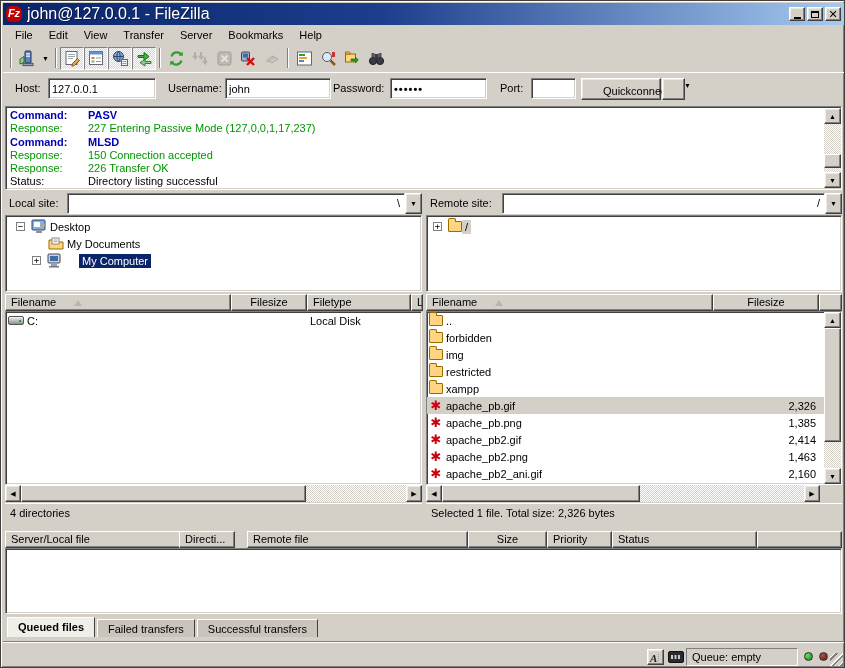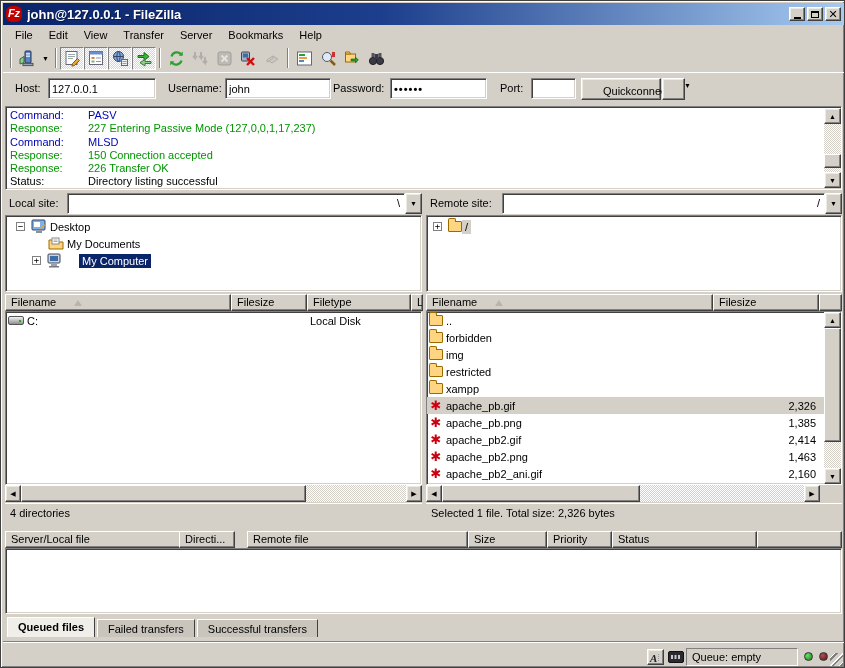--- a/index.html
+++ b/index.html
@@ -19,21 +19,21 @@
   .panel-w { background:#fff; border:1px solid; border-color:#808080 #fff #fff #808080;
              box-shadow:inset 1px 1px 0 #404040, inset -1px -1px 0 #D4D0C8; }
 
   
   .titlebar { left:2px; top:2px; width:841px; height:22px;
               background:linear-gradient(90deg,#0A246A,#1C3E8C 45%,#A6CAF0);
               display:flex; align-items:center; padding:0 3px; }
   .fz-logo { width:16px; height:16px; background:#BF0000; color:#fff; font-weight:bold;
              font-style:italic; font-size:11px; text-align:center; line-height:15px;
              border-radius:6px; flex:0 0 auto; }
-  .title-text { color:#fff; font-weight:bold; font-size:13px; margin-left:5px; flex:1;
+  .title-text { color:#fff; font-weight:normal; font-size:16px; margin-left:5px; flex:1;
                 text-shadow:1px 1px 0 rgba(0,0,0,.4); white-space:nowrap; overflow:hidden; }
   .winbtns { display:flex; gap:2px; }
   .winbtn { width:16px; height:14px; position:relative; display:flex; align-items:center; justify-content:center;
             font-size:9px; font-weight:bold; color:#000; }
   .glyph-min { width:7px; height:2px; background:#000; margin-top:7px; }
   .glyph-max { width:8px; height:7px; border:1px solid #000; border-top:2px solid #000; }
   .glyph-close { font-size:11px; line-height:10px; }
 
   
   .menubar { left:2px; top:24px; width:841px; height:19px; display:flex; align-items:center; padding-left:4px; }
@@ -53,21 +53,21 @@
   .quickbar { left:2px; top:71px; width:841px; height:32px; border-top:1px solid #fff; }
   .qc-label { position:absolute; top:9px; }
   .qc-input { position:absolute; top:5px; height:21px; font-size:11px; padding:2px 3px;
               font-family:inherit; outline:none; }
   .qc-btn { position:absolute; top:5px; height:22px; font-size:11px; text-align:center; padding-top:3px;padding-left:21px; }
 
   
   .log { left:4px; top:105px; width:837px; height:84px; background:#fff; padding:2px 20px 2px 4px; overflow:hidden; }
   .log-line { display:flex; line-height:13.3px; white-space:nowrap; }
   .log-label { width:78px; flex:0 0 auto; }
-  .log-command { color:#0000B4; }
+  .log-command { color:#0000B4;font-weight:bold; }
   .log-response { color:#009600; }
   .log-status { color:#000; }
   .sb-track { background:conic-gradient(#fff 90deg,#D4D0C8 90deg 180deg,#fff 180deg 270deg,#D4D0C8 270deg) 0 0/2px 2px; }
   .sb-btn { width:17px; height:16px; display:flex; align-items:center; justify-content:center; font-size:7px; color:#000; }
   .sb-hbtn { width:16px; height:17px; display:flex; align-items:center; justify-content:center; font-size:7px; color:#000; }
   .sb-thumb { background:#D4D0C8; border:1px solid; border-color:#fff #404040 #404040 #fff;
               box-shadow:inset -1px -1px 0 #808080; }
 
   
   .site-bar { height:20px;text-align:right; }
@@ -83,21 +83,21 @@
   .expander { width:9px; height:9px; background:#fff; border:1px solid #808080; font-size:9px; line-height:7px;
               text-align:center; color:#000; flex:0 0 auto; font-family:"DejaVu Sans Mono",monospace; }
   .tree-label { padding:1px 3px; }
   .tree-label.sel-active { background:#0A246A; color:#fff;margin-left:16px; }
   .tree-label.sel-inactive { background:#D4D0C8; }
 
   
   .hdr-cell { position:absolute; top:0; height:17px; background:#D4D0C8; border:1px solid;
               border-color:#fff #404040 #404040 #fff; box-shadow:inset -1px -1px 0 #808080;
               padding:1px 5px; white-space:nowrap; overflow:hidden; }
-  .hdr-right { text-align:left; }
+  .hdr-right { text-align:center; }
   .sort-arrow { display:inline-block; width:0; height:0; border-left:4px solid transparent;
                 border-right:4px solid transparent; border-bottom:6px solid #B9B5AC; margin-left:18px; }
 
   
   .filelist { background:#fff; overflow:hidden; }
   .frow { height:17px; display:flex; align-items:center; position:relative; padding-left:2px; white-space:nowrap; }
   .frow.selected { background:#D4D0C8; }
   .fname { margin-left:3px; }
   .fsize { position:absolute; right:8px; }
   .ftype { position:absolute; left:304px; }

